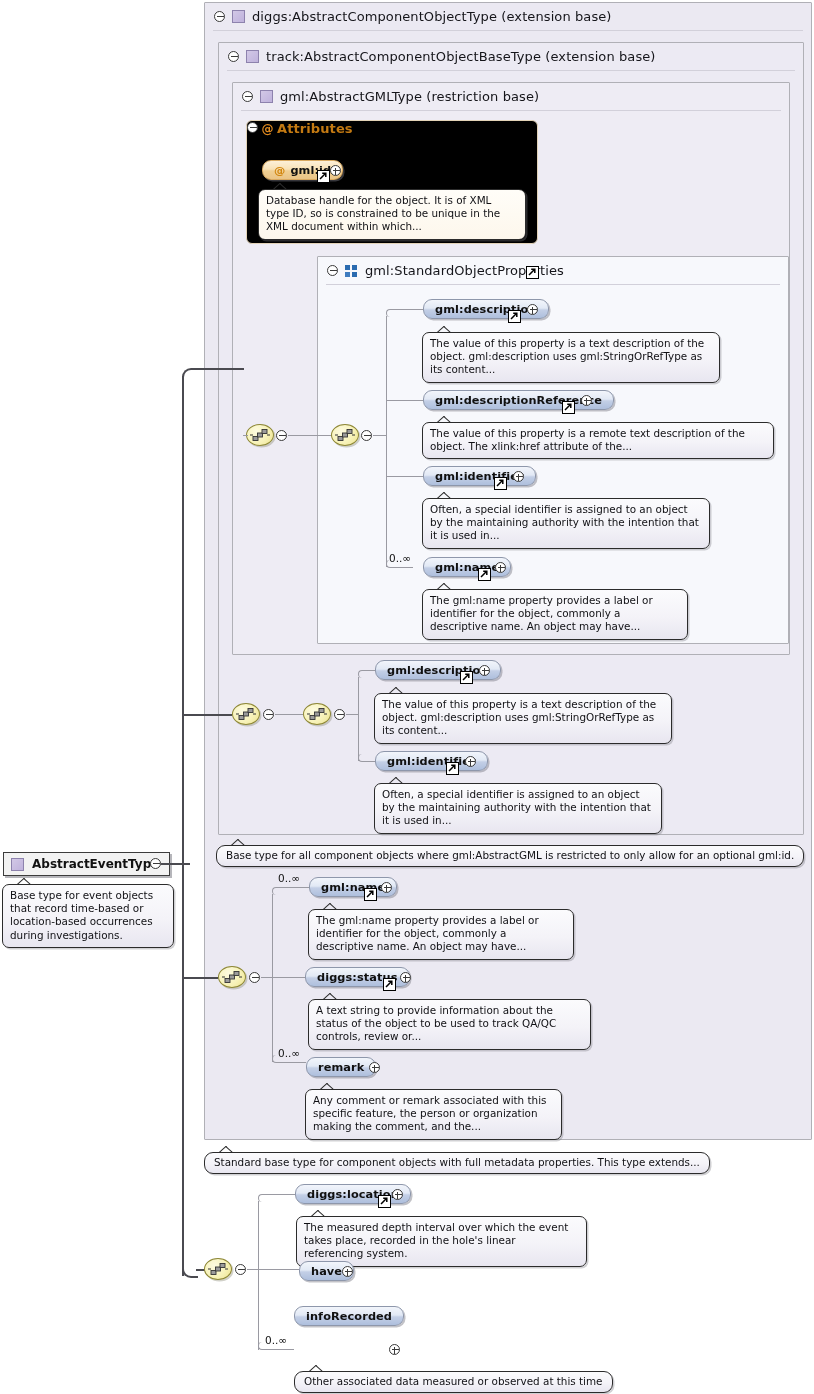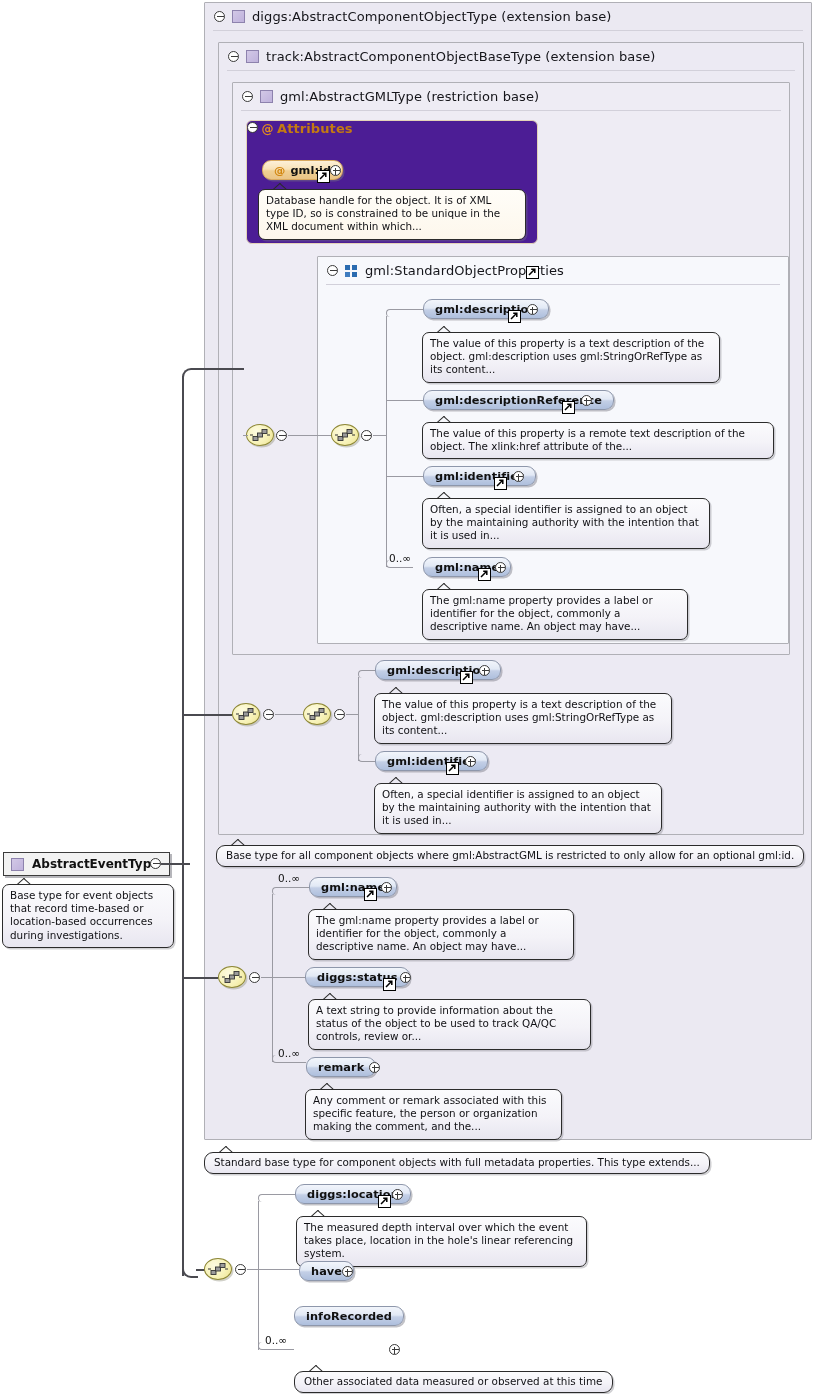--- a/index.html
+++ b/index.html
@@ -36,21 +36,21 @@
   .grpIcon { width:13px; height:12px; position:relative; flex:none; }
   .grpIcon i { position:absolute; width:5px; height:5px; background:#2a6bb0; display:block; }
   .grpIcon i:nth-child(1){ left:0; top:0; }
   .grpIcon i:nth-child(2){ left:7px; top:0; }
   .grpIcon i:nth-child(3){ left:0; top:7px; background:#3f7cbf;}
   .grpIcon i:nth-child(4){ left:7px; top:7px; }
   
   .atIcon { font-size:12px; color:#e08a20; font-weight:bold; flex:none; line-height:1; }
 
   
-  .attrbox { position:absolute; background:#4c1d95; border:1px solid #e3d3b8; border-radius:6px; }
+  .attrbox { position:absolute; background:#000000; border:1px solid #e3d3b8; border-radius:6px; }
   .attrbox .hdr .lbl { color:#c47a12; font-weight:bold; }
   .attrbox .hdrline { background:#ecddc5; }
 
   
   .pill { position:absolute; height:20px; border-radius:9px; display:flex; align-items:center;
           padding:0 11px; font-size:11.3px; font-weight:bold; color:#111;
           border:1px solid #8e97ab;
           background:linear-gradient(to bottom,#f2f5fb 0%,#e2e9f5 45%,#c3cfe6 55%,#aebfdd 100%);
           box-shadow:1.5px 1.5px 0 rgba(120,120,130,.45);
           white-space:nowrap; letter-spacing:.1px; }
@@ -441,21 +441,21 @@
     <span>diggs:location</span>
   </div>
   <div class="linkbadge" style="left:378px; top:1195px;">
     <svg width="10" height="10" viewBox="0 0 10 10">
         <path d="M2 8 L7.2 2.8 M4.2 2.3 H7.8 V5.9" stroke="#000" stroke-width="1.5" fill="none"></path>
       </svg>
   </div>
   <div class="pcircle" style="position:absolute; left:392px; top:1189px;"></div>
   <div class="doc" style="left:296px; top:1216px; width:291px;">
     <span class="tip"></span>
-    <span>The measured depth interval over which the event takes place, location in the hole's linear referencing system.</span>
+    <span>The measured depth interval over which the event takes place, recorded in the hole's linear referencing system.</span>
   </div>
 
   <div class="pill" style="left:299px; top:1261px;">
     <span>have</span>
   </div>
   <div class="pcircle" style="position:absolute; left:342px; top:1266px;"></div>
 
   <div class="occ" style="left:265px; top:1334px;">0..∞</div>
   <div class="pill" style="left:294px; top:1306px;">
     <span>infoRecorded</span>

